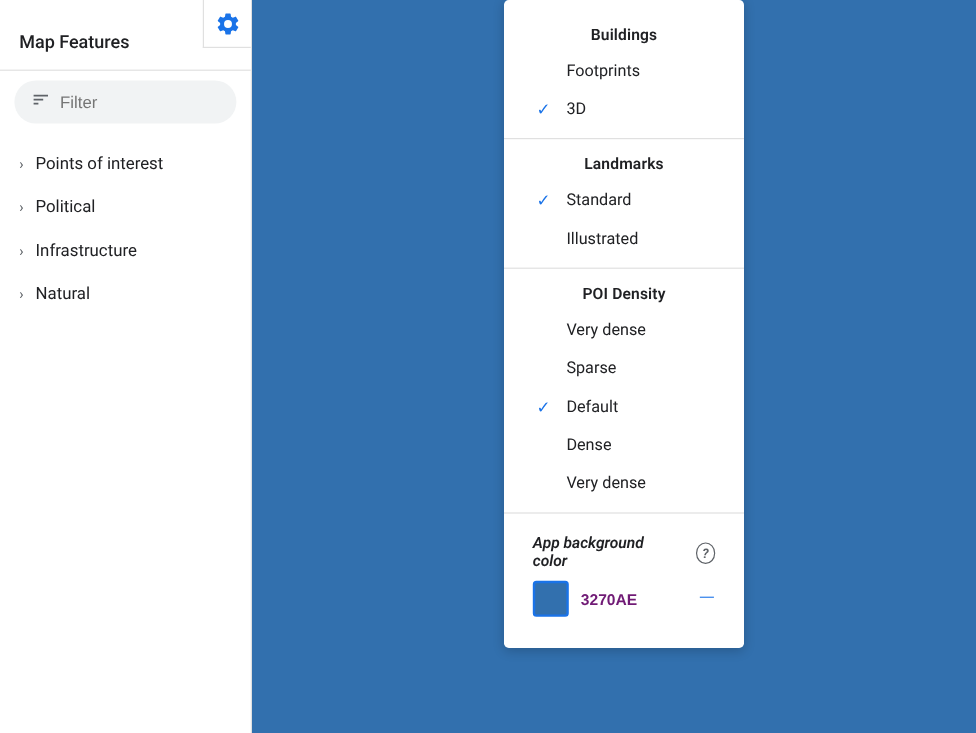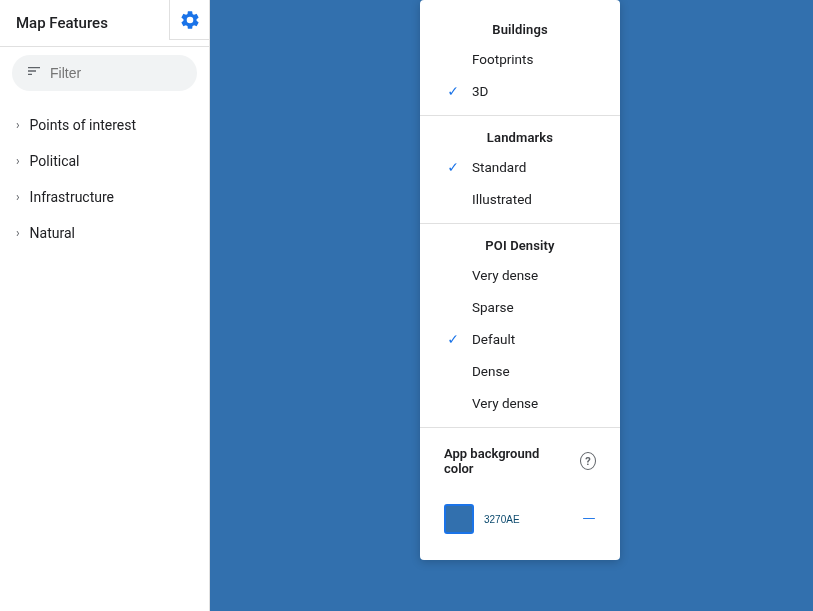--- a/index.html
+++ b/index.html
@@ -168,21 +168,22 @@
 
     
     .bg-color-section {
       padding: 10px 24px 10px 24px;
     }
 
     .bg-color-header {
       display: flex;
       align-items: center;
       gap: 24px;
-      margin-bottom: 28px;
+      margin-bottom: 8px;
+      font-style: italic;
     }
 
     .bg-color-label {
       font-size: 13px;
       font-weight: 600;
       color: #202124;
     }
 
     .help-icon {
       width: 18px;
@@ -207,25 +208,26 @@
     .color-swatch {
       width: 30px;
       height: 30px;
       border: 2px solid #1a73e8;
       border-radius: 3px;
       background: #3270ae;
       cursor: pointer;
     }
 
     .color-input {
-      font-size: 10px;
-      color: #0c4a6e;
+      font-size: 13px;
+      color: #701a75;
       border: none;
       outline: none;
       width: 70px;
+      font-weight: bold;
     }
 
     .color-clear {
       color: #1a73e8;
       font-size: 18px;
       font-weight: 300;
       cursor: pointer;
       margin-left: auto;
       line-height: 1;
     }
@@ -237,21 +239,21 @@
       border-bottom: 1px solid #e0e0e0;
       background: #fff;
     }
   </style>
 </head>
 <body>
 
 <div class="sidebar">
 
   <div class="header-row">
-    <div style="flex:1; display:flex; align-items:center; padding: 14px 16px;">
+    <div style="flex:1; display:flex; align-items:center; padding: 14px 16px; margin-top: 12px;">
       <span class="sidebar-title">Map Features</span>
     </div>
     <button class="gear-btn">
       <svg viewBox="0 0 24 24" xmlns="http://www.w3.org/2000/svg">
         <path d="M19.14 12.94c.04-.3.06-.61.06-.94s-.02-.64-.06-.94l2.03-1.58a.49.49 0 0 0 .12-.61l-1.92-3.32a.49.49 0 0 0-.59-.22l-2.39.96a6.99 6.99 0 0 0-1.62-.94l-.36-2.54a.484.484 0 0 0-.48-.41h-3.84c-.24 0-.43.17-.47.41l-.36 2.54c-.59.24-1.13.57-1.62.94l-2.39-.96a.48.48 0 0 0-.59.22L2.74 8.87a.47.47 0 0 0 .12.61l2.03 1.58c-.04.3-.07.62-.07.94s.03.64.07.94l-2.03 1.58a.49.49 0 0 0-.12.61l1.92 3.32c.12.22.37.29.59.22l2.39-.96c.5.37 1.04.7 1.62.94l.36 2.54c.05.24.24.41.48.41h3.84c.24 0 .44-.17.47-.41l.36-2.54c.59-.24 1.13-.57 1.62-.94l2.39.96c.22.08.47 0 .59-.22l1.92-3.32a.47.47 0 0 0-.12-.61l-2.03-1.58zM12 15.6A3.6 3.6 0 0 1 8.4 12 3.6 3.6 0 0 1 12 8.4 3.6 3.6 0 0 1 15.6 12 3.6 3.6 0 0 1 12 15.6z"></path>
       </svg>
     </button>
   </div>
 
   <div class="filter-bar">

